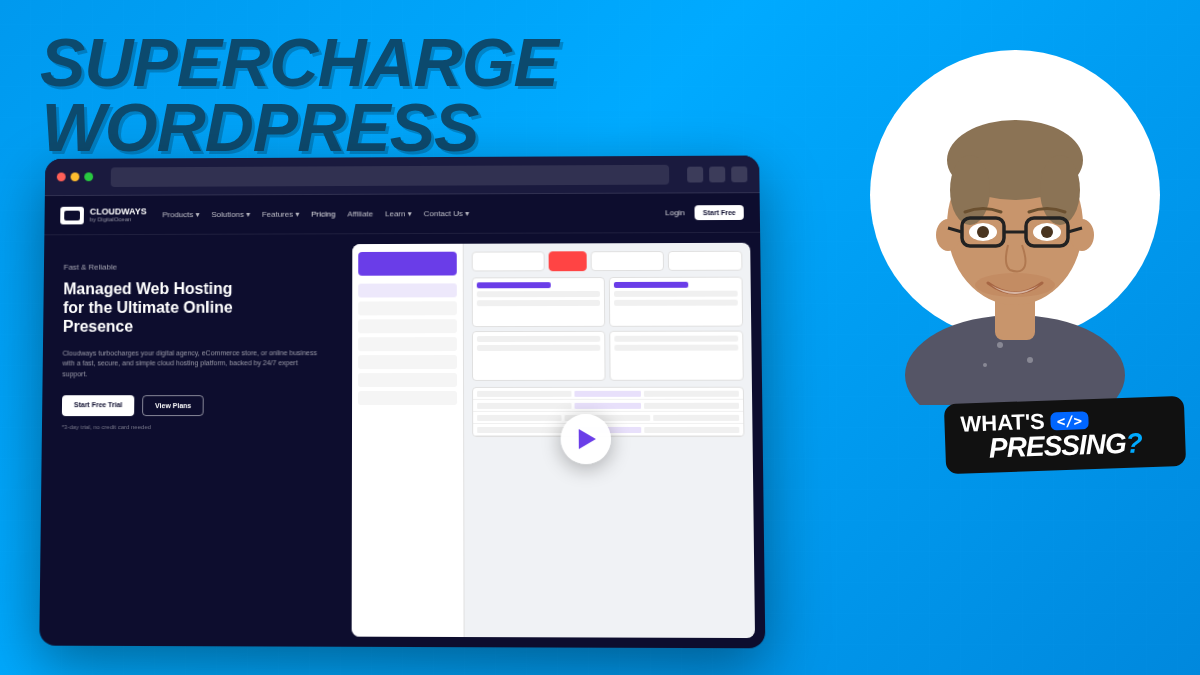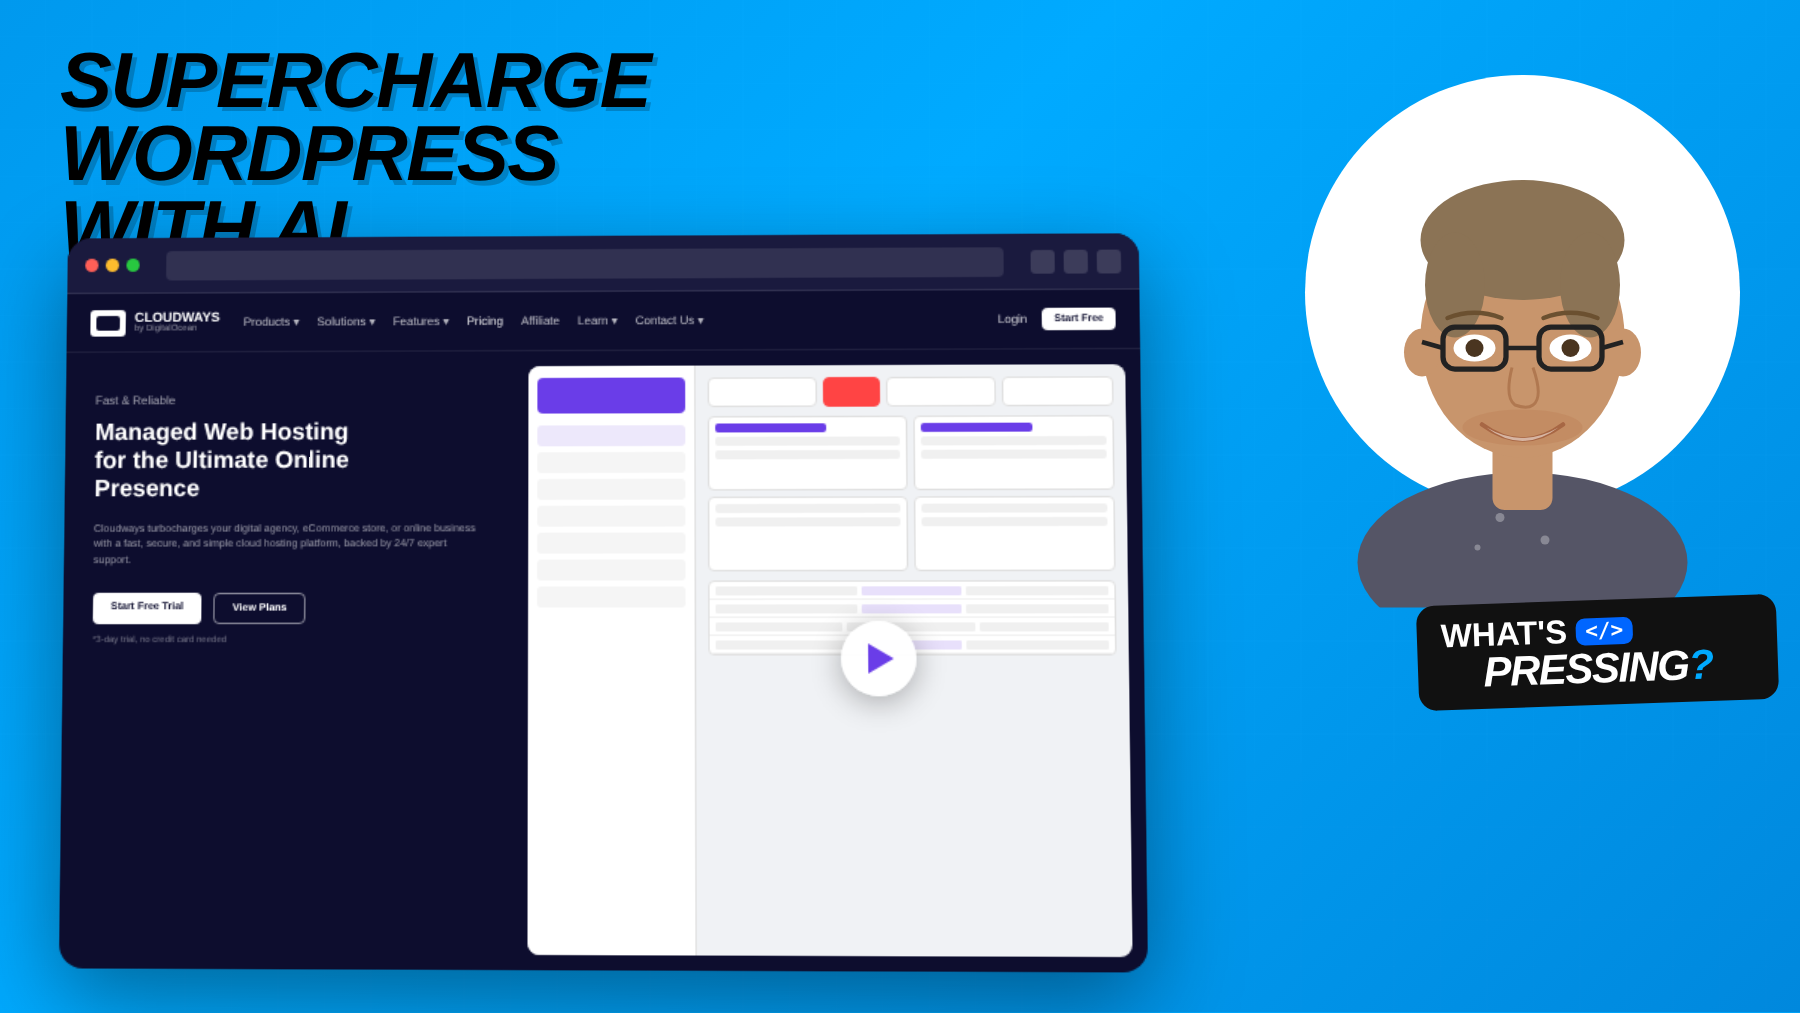--- a/index.html
+++ b/index.html
@@ -40,28 +40,29 @@
     }
 
     .main-title-block {
       position: absolute;
       top: 30px;
       left: 40px;
       width: 440px;
     }
 
     .main-title {
-      font-size: 52px;
+      font-size: 68px;
       font-weight: 900;
-      color: #000000;
+      color: #0c4a6e;
       line-height: 0.95;
       text-transform: uppercase;
       letter-spacing: -1px;
       text-shadow: 3px 3px 0px rgba(0,0,0,0.2);
       font-style: italic;
+      text-align: center;
     }
 
     
     .browser-card {
       position: absolute;
       top: 155px;
       left: 40px;
       width: 720px;
       height: 490px;
       background: #0d0d2e;

